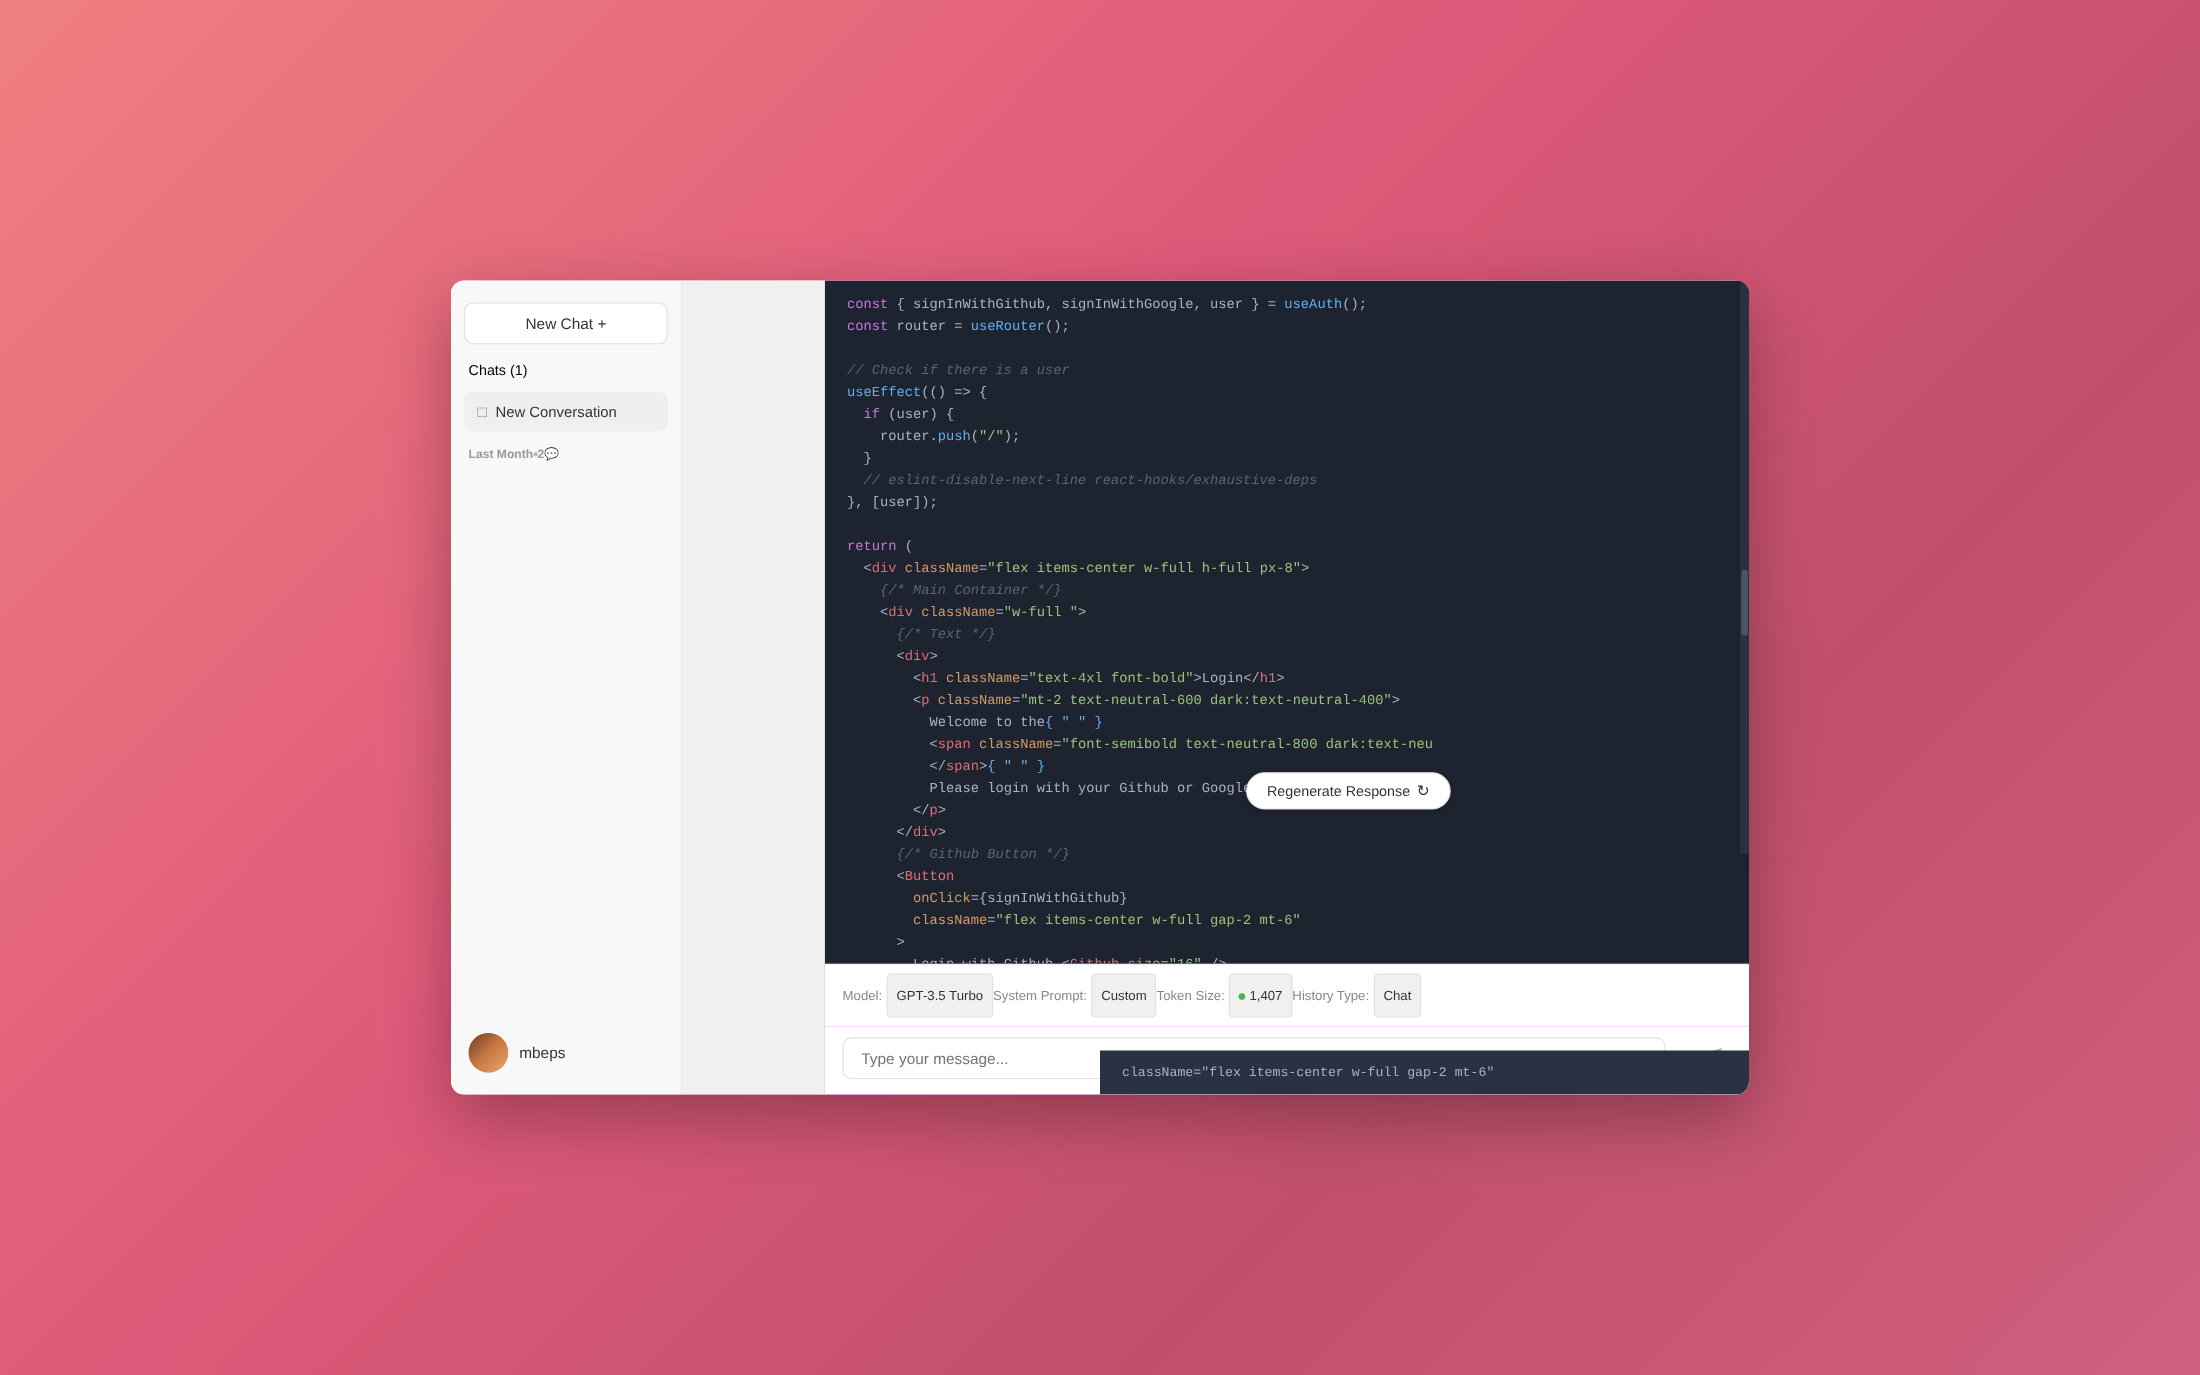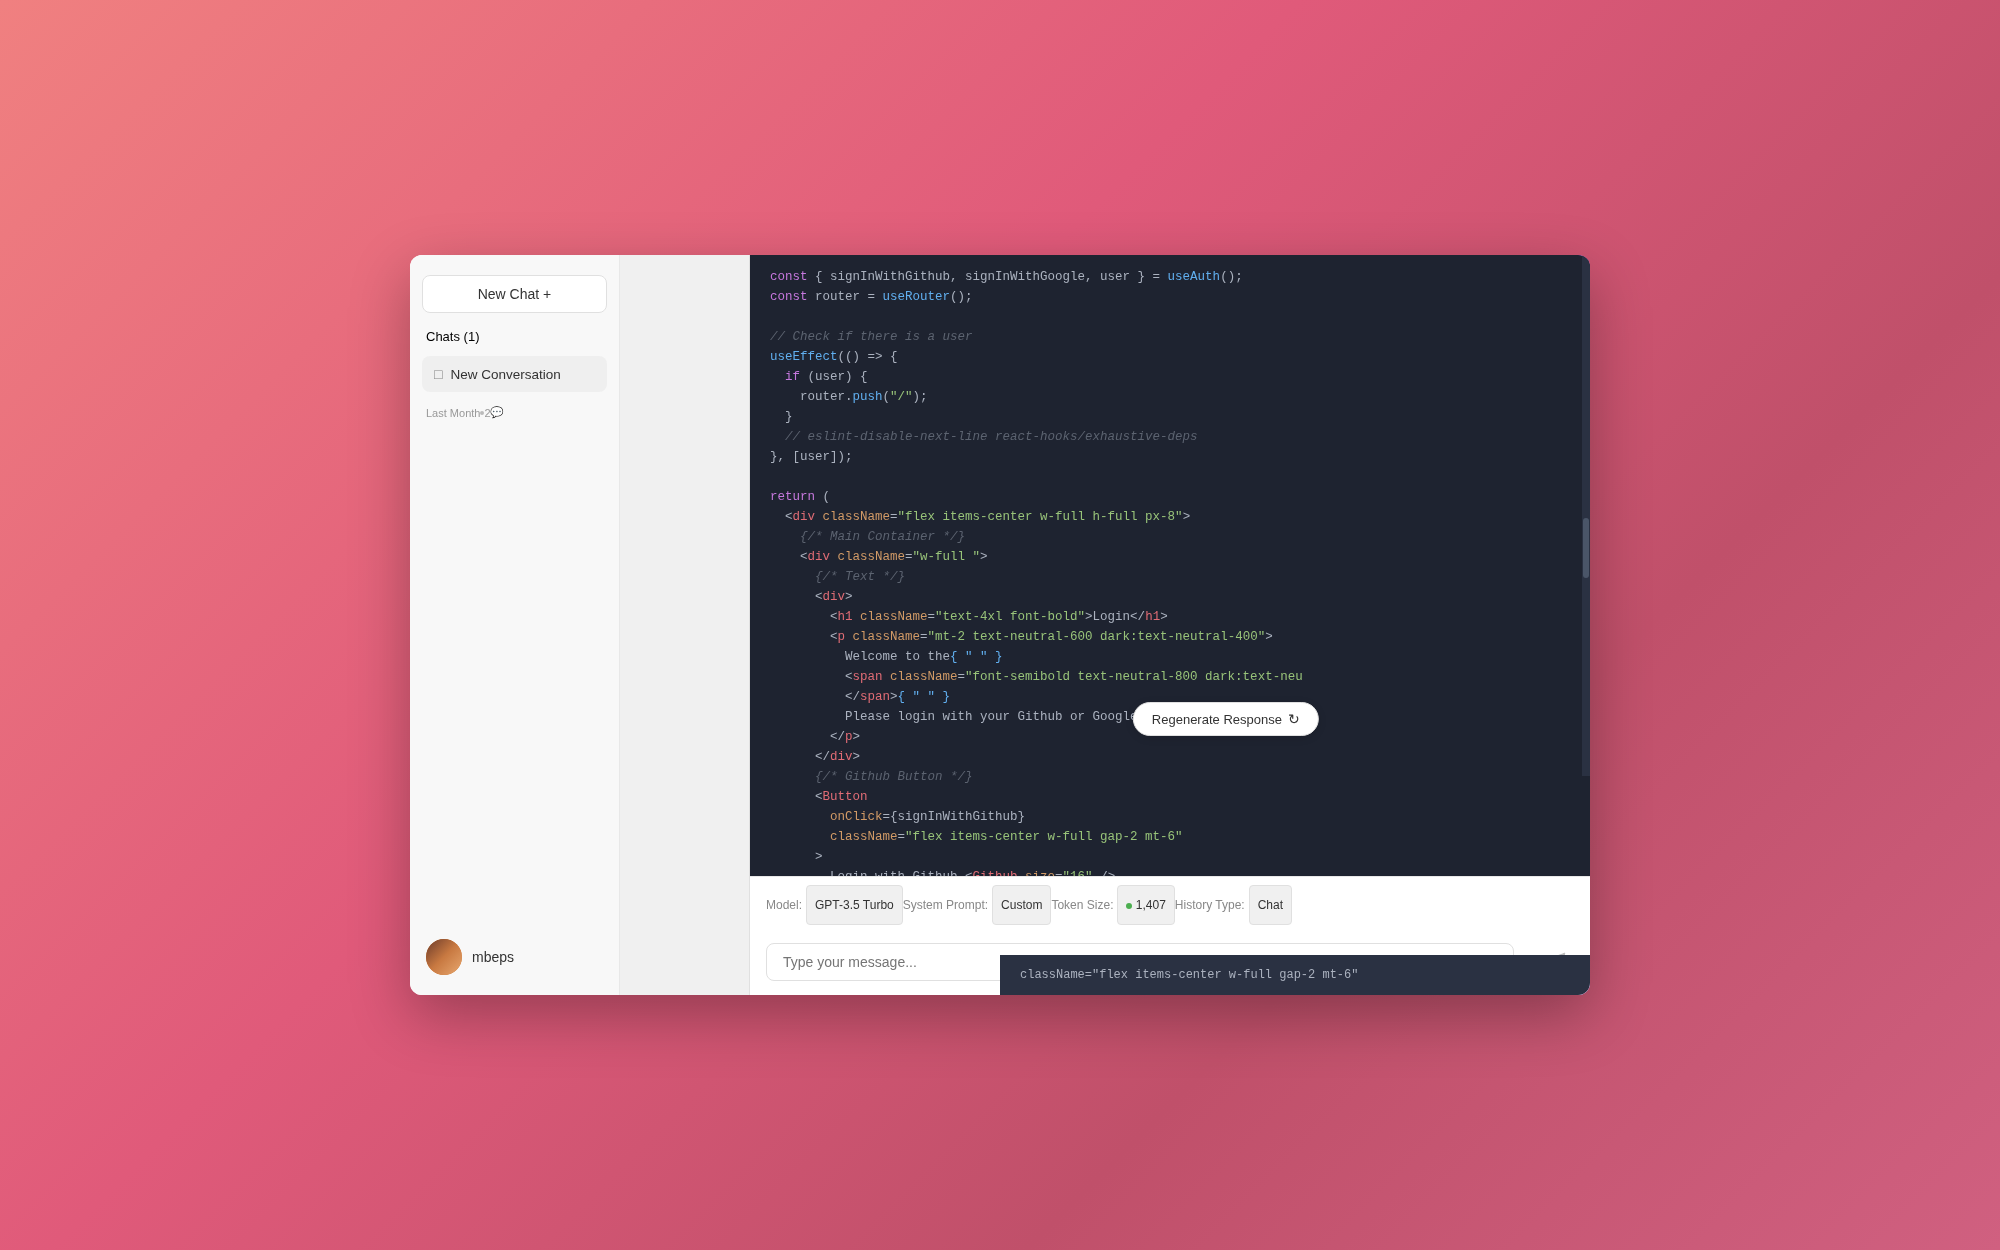--- a/index.html
+++ b/index.html
@@ -68,20 +68,21 @@
       color: #333;
       font-weight: 400;
     }
     .conversation-meta {
       font-size: 11px;
       color: #999;
       padding: 2px 4px;
       display: flex;
       align-items: center;
       gap: 0;
+      font-weight: bold;
     }
     .meta-dot {
       width: 4px;
       height: 4px;
       background: #bbb;
       border-radius: 50%;
       display: inline-block;
     }
     .sidebar-bottom {
       margin-top: auto;

